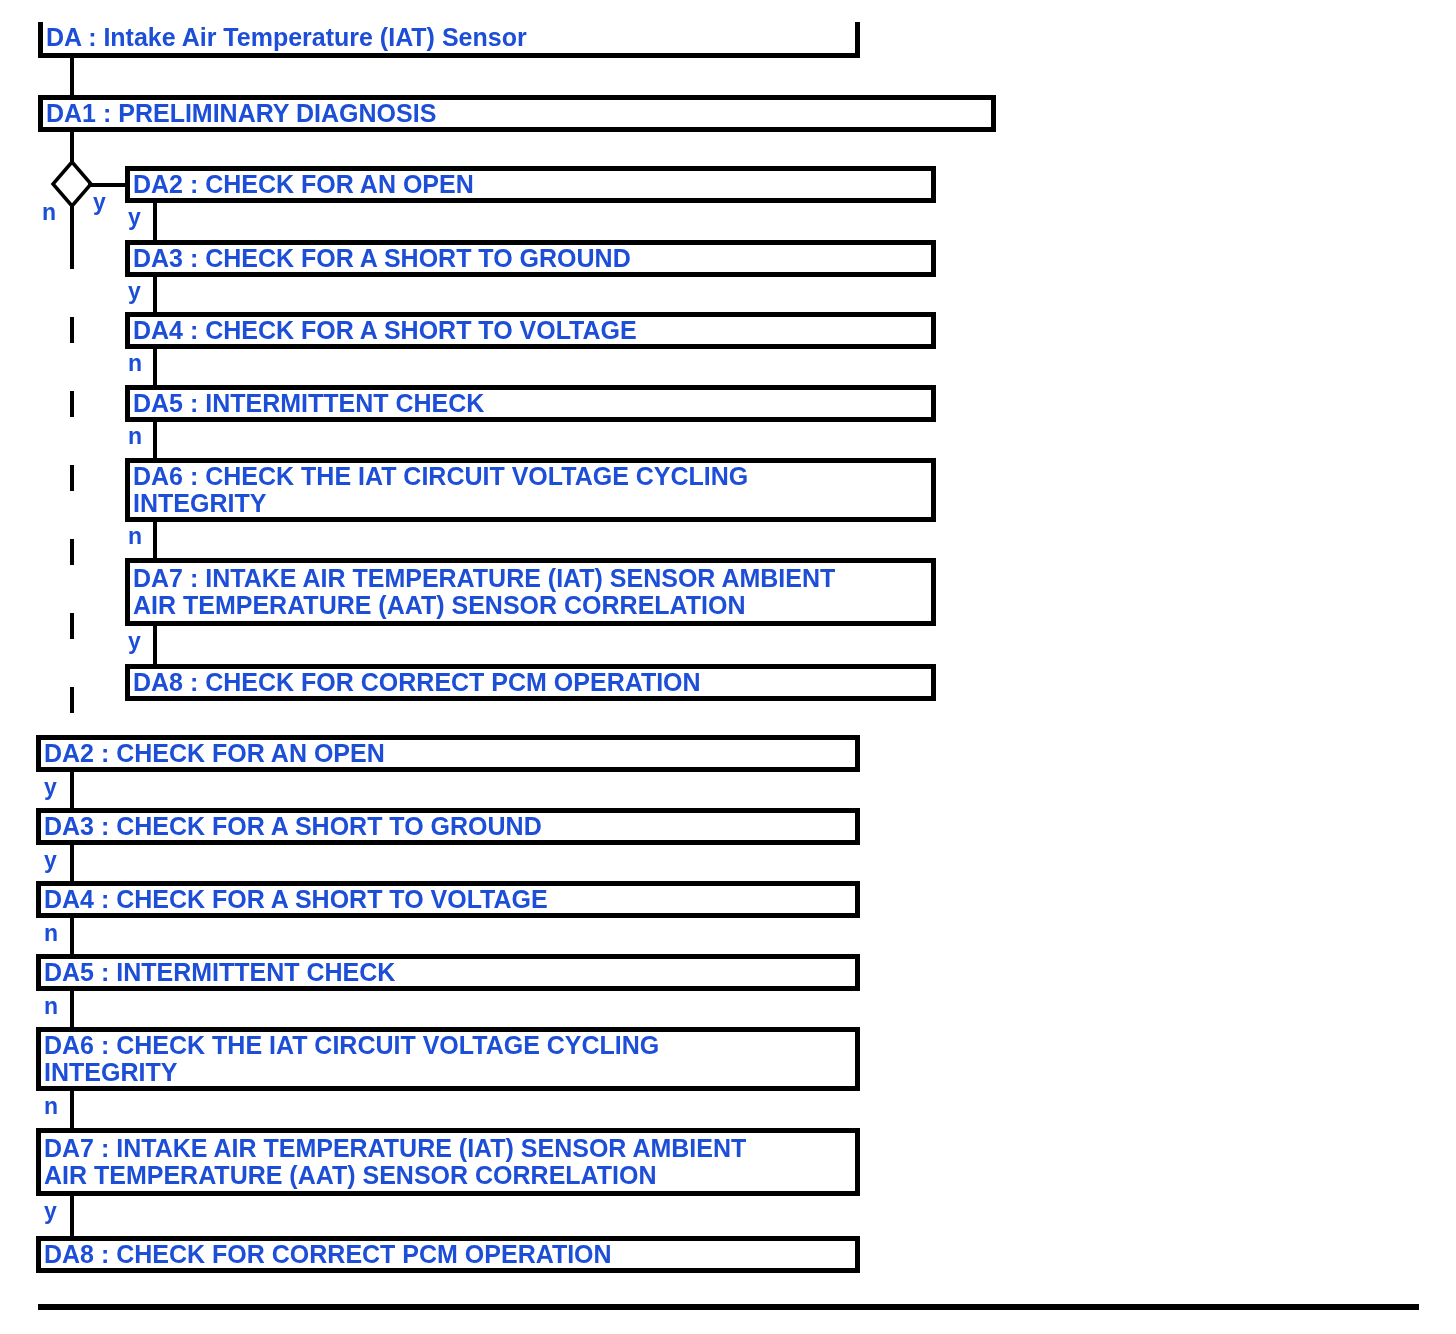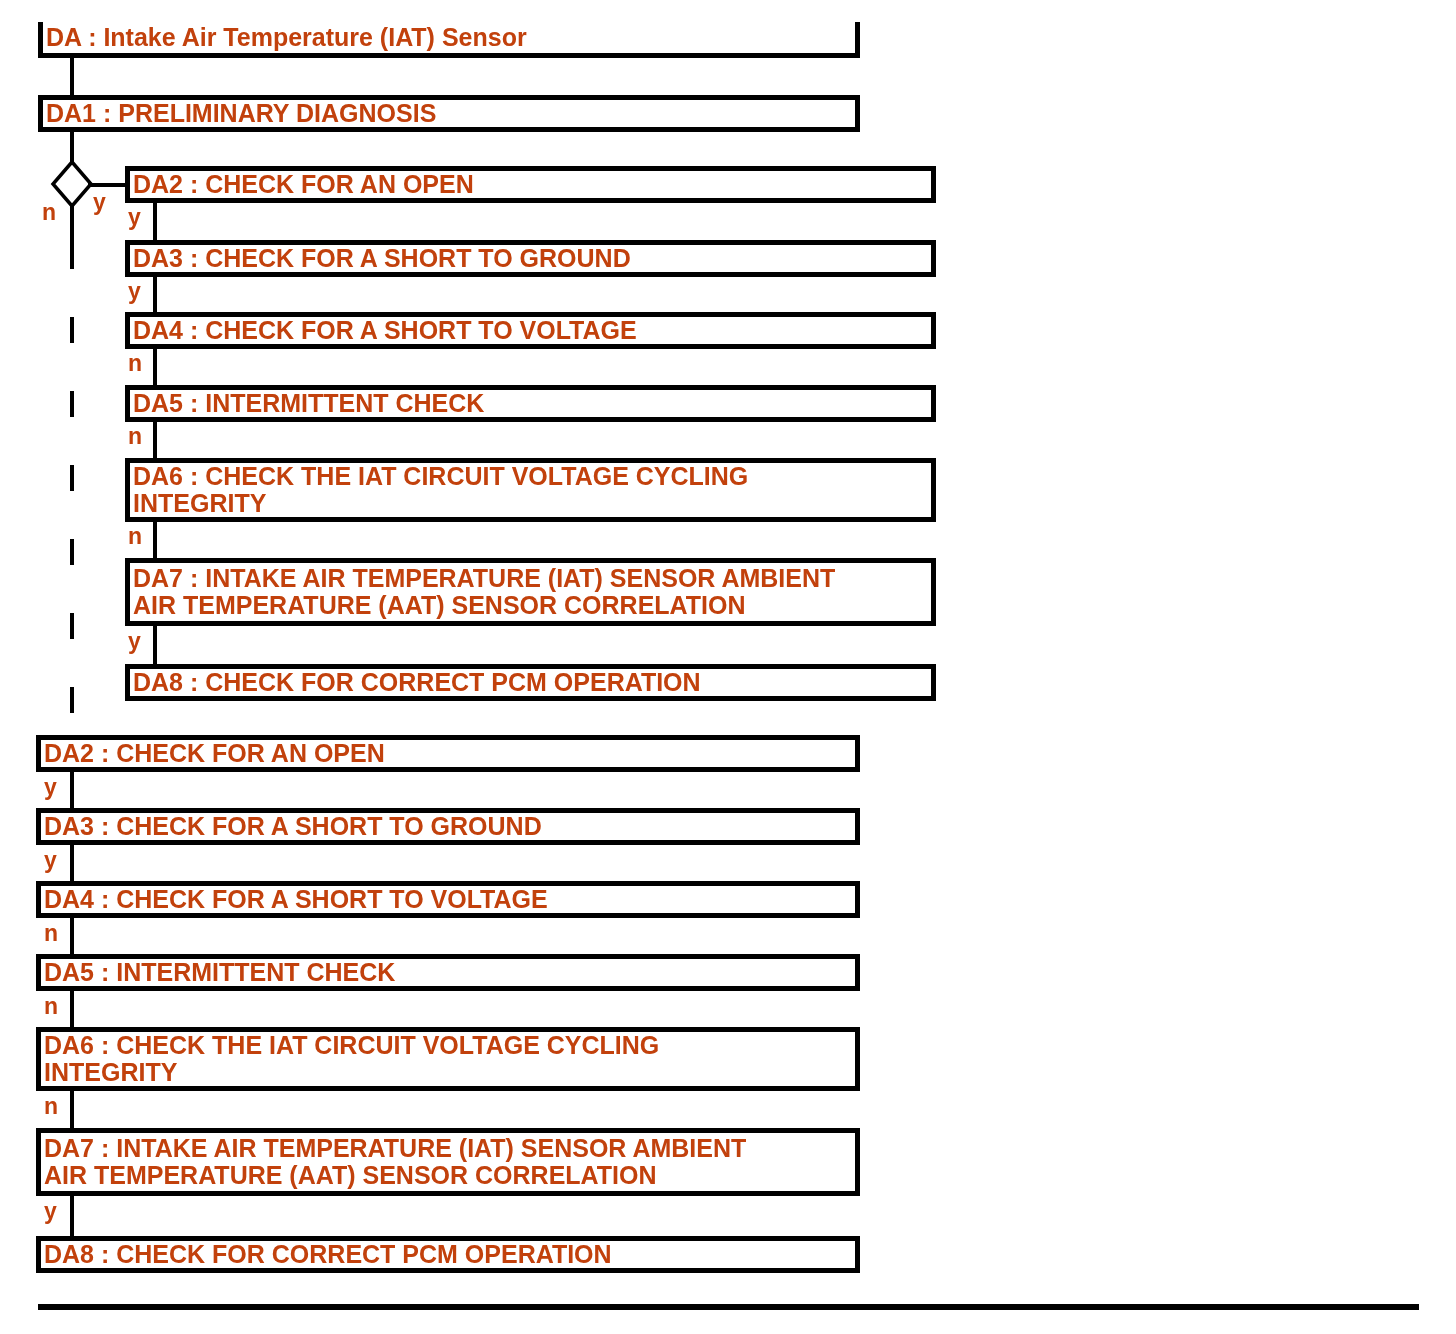--- a/index.html
+++ b/index.html
@@ -2,21 +2,21 @@
 <html><head>
 <meta charset="utf-8">
 <style>
   html, body { margin: 0; padding: 0; background: #ffffff; }
   #stage {
     position: relative;
     width: 1456px;
     height: 1334px;
     background: #ffffff;
     font-family: "Liberation Sans", sans-serif;
-    color: #c2410c;
+    color: #1d4ed8;
     overflow: hidden;
   }
   .box {
     position: absolute;
     box-sizing: border-box;
     border: 5px solid #000;
     background: #fff;
     display: flex;
     align-items: center;
     padding-left: 3px;
@@ -57,21 +57,21 @@
 </style>
 </head>
 <body>
 
 <div id="stage">
 
   <div class="titlebox" style="left:38px; top:22px; width:822px; height:36px">DA : Intake Air Temperature (IAT) Sensor</div>
 
   <div class="vline" style="left:70px; top:56px; height:40px"></div>
 
-  <div class="box" style="left:38px; top:95px; width:822px; height:37px">DA1 : PRELIMINARY DIAGNOSIS</div>
+  <div class="box" style="left:38px; top:95px; width:958px; height:37px">DA1 : PRELIMINARY DIAGNOSIS</div>
 
   <div class="vline" style="left:70px; top:130px; height:32px"></div>
 
   <svg class="diamond" style="left:50px; top:159px" width="44" height="50" viewBox="0 0 44 50">
     <polygon points="22,3 41,25 22,47 3,25" fill="#ffffff" stroke="#000000" stroke-width="3.5"></polygon>
   </svg>
 
   <div class="exit" style="left:42px; top:201px">n</div>
   <div class="exit" style="left:93px; top:191px">y</div>
 

